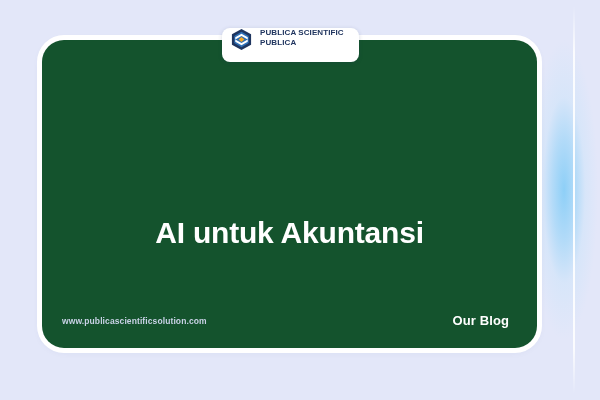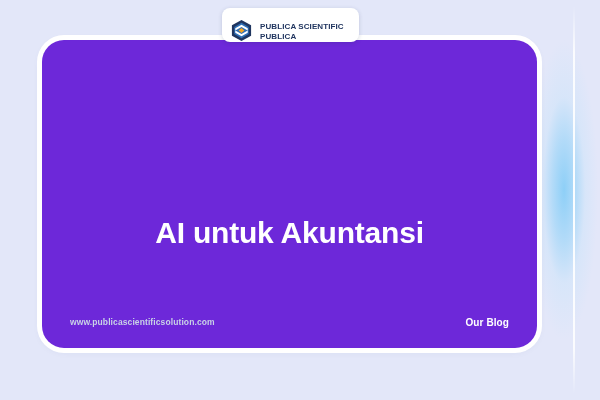--- a/index.html
+++ b/index.html
@@ -53,21 +53,21 @@
     pointer-events: none;
   }
 
   
   #card {
     position: absolute;
     left: 42px;
     top: 40px;
     width: 495px;
     height: 308px;
-    background: #6d28d9;
+    background: #14532d;
     border-radius: 22px;
     box-shadow: 0 0 0 5px #ffffff, 0 2px 10px rgba(40,60,110,0.10);
   }
 
   
   #title {
     position: absolute;
     left: 0;
     right: 0;
     top: 176px;
@@ -75,51 +75,52 @@
     color: #ffffff;
     font-size: 30px;
     font-weight: bold;
     letter-spacing: -0.2px;
     line-height: 1.15;
   }
 
   
   #footer {
     position: absolute;
-    left: 28px;
+    left: 20px;
     right: 28px;
     bottom: 20px;
     display: flex;
+    align-items: center;
     justify-content: space-between;
   }
   #footer-url {
     color: #c9d2e6;
     font-size: 8.5px;
     font-weight: bold;
     letter-spacing: 0.1px;
   }
   #footer-cta {
     color: #ffffff;
-    font-size: 10px;
+    font-size: 13px;
     font-weight: bold;
     letter-spacing: 0.1px;
   }
 
   
   #badge {
     position: absolute;
     left: 222px;
-    top: 8px;
+    top: 28px;
     width: 137px;
     height: 34px;
     background: #ffffff;
     border-radius: 8px;
     box-shadow: 0 1px 4px rgba(30,45,85,0.18);
     display: flex;
-    align-items: flex-end;
+    align-items: flex-start;
     padding-left: 8px;
     box-sizing: border-box;
     z-index: 5;
   }
   #badge-mark {
     width: 23px;
     height: 23px;
     flex: 0 0 23px;
     display: block;
   }

